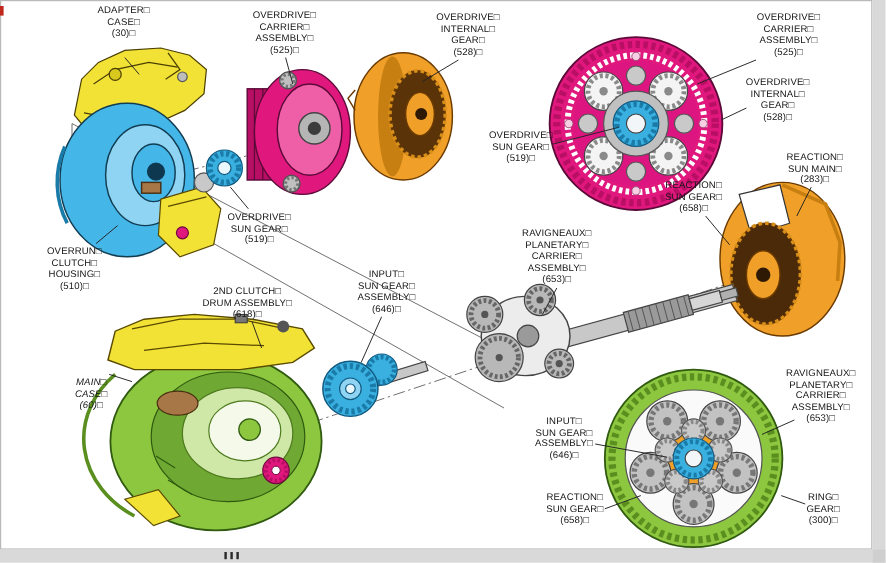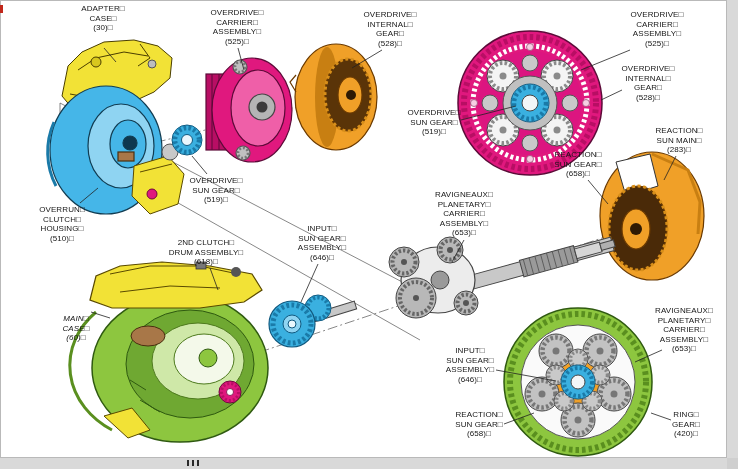--- a/index.html
+++ b/index.html
@@ -374,21 +374,21 @@
       <div class="part-label" style="left: 684px; top: 306px;">
         <div class="label-line">RAVIGNEAUX□</div>
         <div class="label-line">PLANETARY□</div>
         <div class="label-line">CARRIER□</div>
         <div class="label-line">ASSEMBLY□</div>
         <div class="label-line">(653)□</div>
       </div>
       <div class="part-label" style="left: 686px; top: 410px;">
         <div class="label-line">RING□</div>
         <div class="label-line">GEAR□</div>
-        <div class="label-line">(420)□</div>
+        <div class="label-line">(300)□</div>
       </div>
     </div>
 
   <div class="chrome-right"></div>
   <div class="chrome-bottom"></div>
   <div class="chrome-corner"></div>
   <div class="edge-tick"></div>
   <div class="footer-artifact">
     <span></span>
       <span></span>

